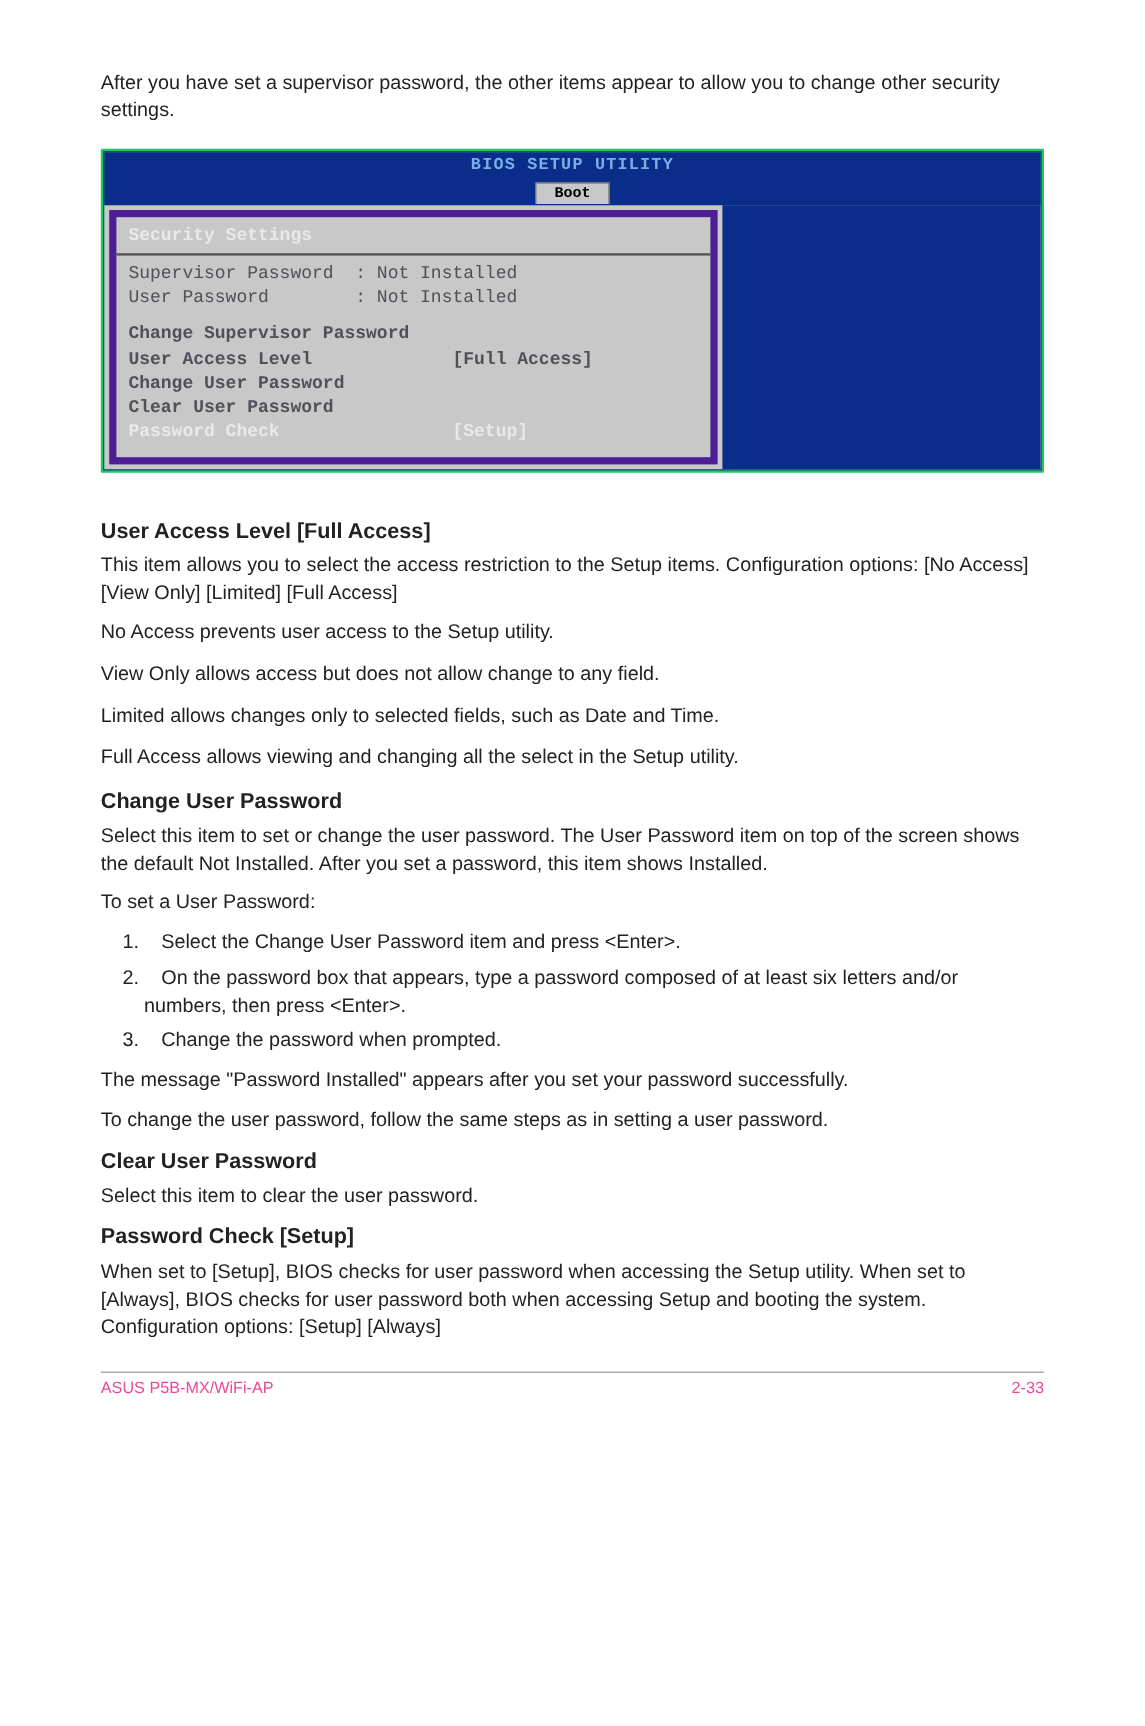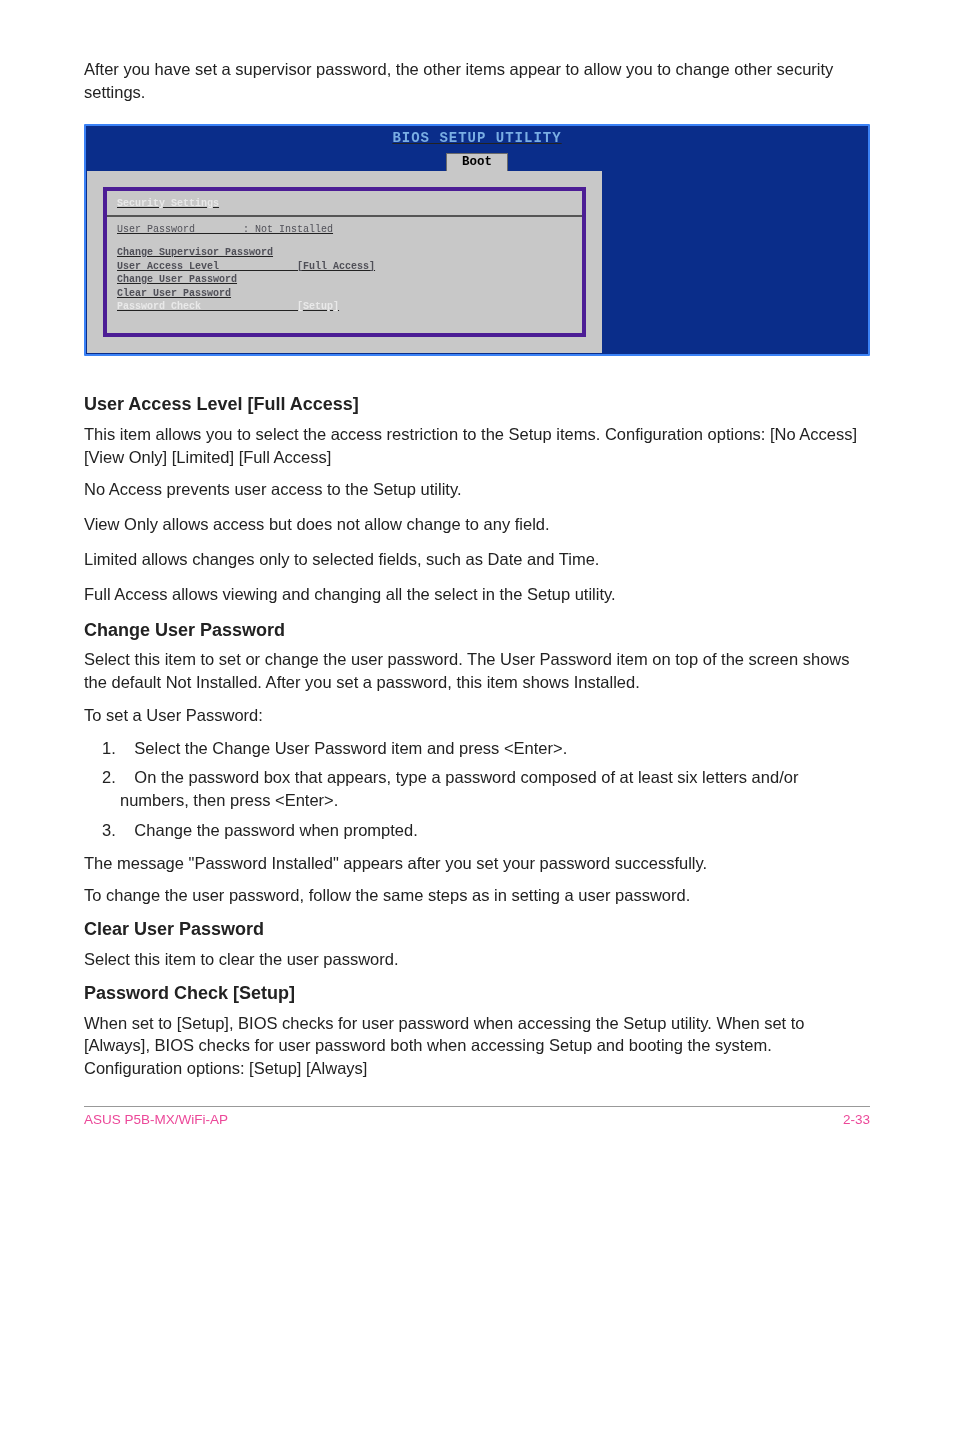--- a/index.html
+++ b/index.html
@@ -8,25 +8,24 @@
       background: #fff;
       color: #222;
       padding: 58px 84px 40px 84px;
       width: 954px;
       font-size: 16.5px;
       line-height: 1.38;
     }
     .intro { margin-bottom: 20px; }
 
     .bios-outer {
-      background: #3b82f6;
+      background: #22c55e;
       padding: 2px;
       margin-bottom: 18px;
       border-radius: 1px;
-      text-decoration: underline;
     }
     .bios-inner {
       border: 1px solid #0a2d8a;
     }
     .bios-header {
       text-align: center;
       background: #0a2d8a;
       padding: 2px 0 0 0;
       position: relative;
     }
@@ -47,25 +46,25 @@
       color: #000;
       border: 1px solid #6a6a6a;
       border-bottom: none;
     }
     .bios-body {
       display: flex;
       background: #c8c8c8;
     }
     .bios-left {
       flex: 1;
-      border: 4px solid #4c1d95;
-      margin: 16px;
+      border: 6px solid #4c1d95;
+      margin: 4px;
       padding: 6px 10px 10px 10px;
       font-family: "Courier New", monospace;
-      font-size: 10px;
+      font-size: 15px;
       color: #505058;
       line-height: 1.35;
       min-height: 150px;
       position: relative;
     }
     .bios-right {
       width: 34%;
       background: #0a2d8a;
       margin: 0;
     }
@@ -129,20 +128,21 @@
 <div class="bios-outer">
   <div class="bios-inner">
     <div class="bios-header">
       <div class="bios-title">BIOS SETUP UTILITY</div>
       <div><span class="bios-tab">Boot</span></div>
     </div>
     <div class="bios-body">
       <div class="bios-left">
         <div class="bios-sec-title">Security Settings</div>
         <div class="bios-divider"></div>
+        <div class="bios-line">Supervisor Password  : Not Installed</div>
         <div class="bios-line">User Password        : Not Installed</div>
         <div style="height:10px"></div>
         <div class="bios-line bios-bold">Change Supervisor Password</div>
         <div class="bios-line bios-bold">User Access Level             [Full Access]</div>
         <div class="bios-line bios-bold">Change User Password</div>
         <div class="bios-line bios-bold">Clear User Password</div>
         <div class="bios-line bios-sel">Password Check                [Setup]</div>
       </div>
       <div class="bios-right"></div>
     </div>

